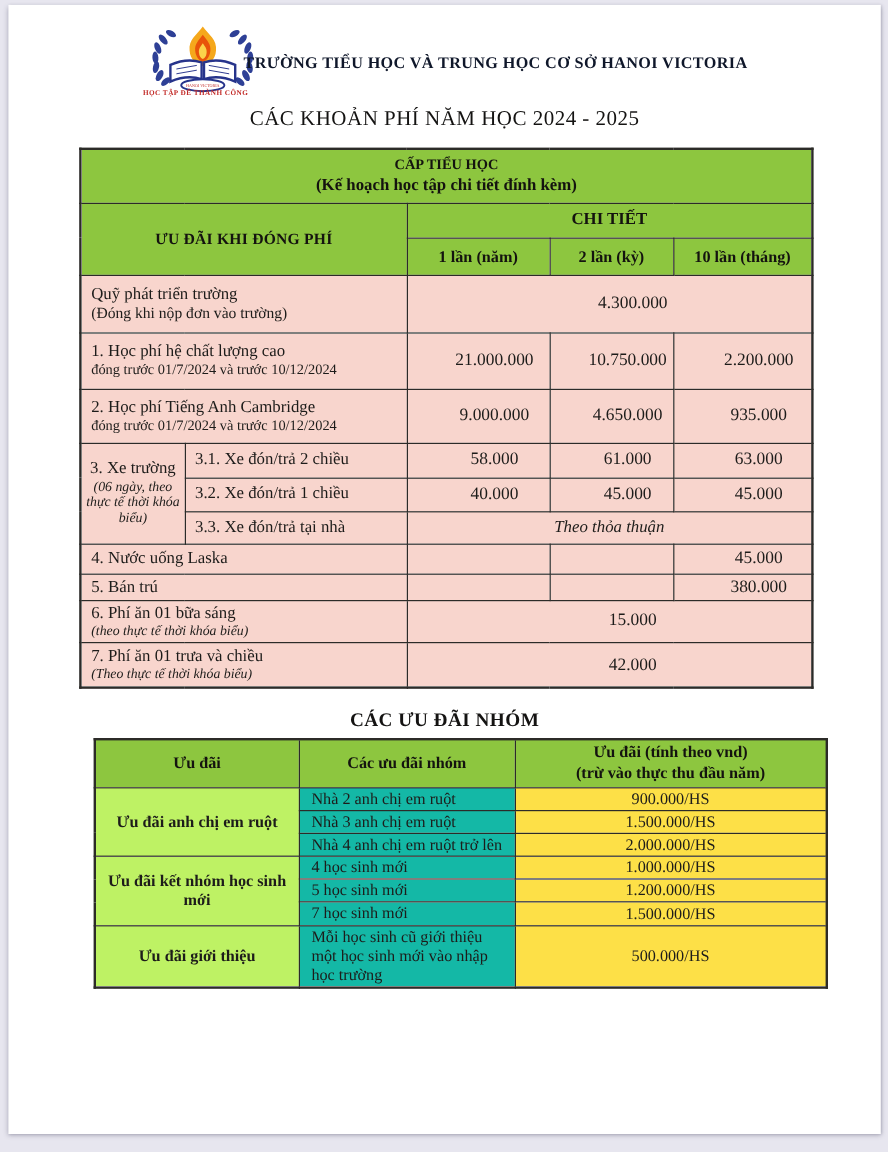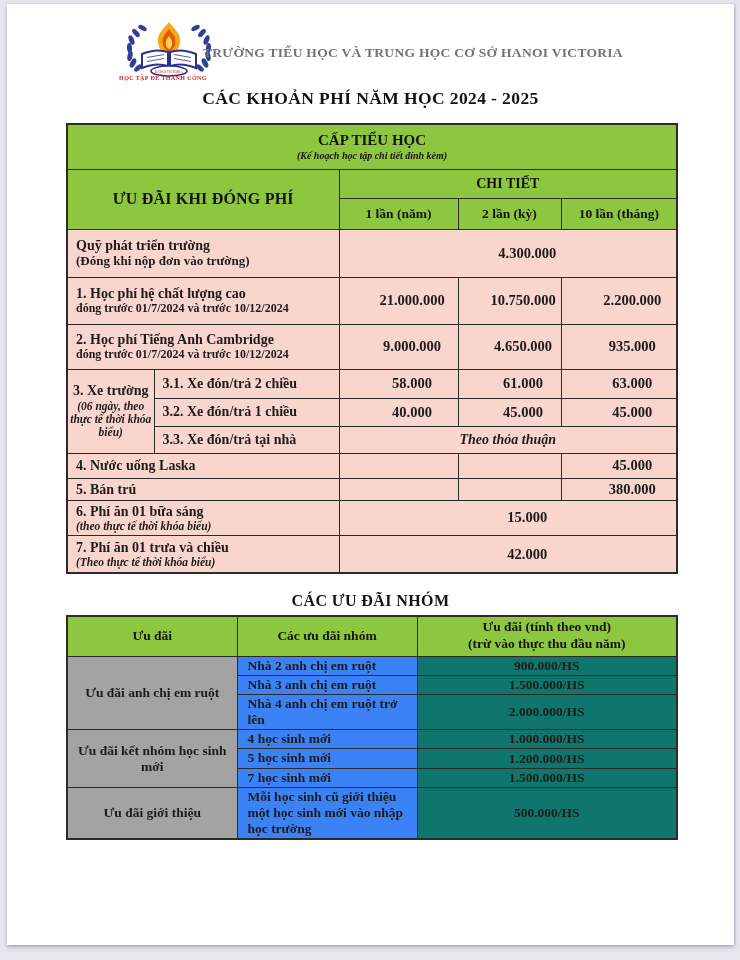--- a/index.html
+++ b/index.html
@@ -16,53 +16,53 @@
   }
   
   .logo-wrap{position:absolute;left:116px;top:17px;width:92px;height:56px;}
   .motto{
     position:absolute;left:100px;top:71px;width:112px;
     text-align:center;font-size:6px;font-weight:bold;color:#c22a27;
     letter-spacing:.4px;white-space:nowrap;
   }
   .school-name{
     position:absolute;left:196px;top:41px;width:420px;
-    font-size:13.5px;font-weight:bold;letter-spacing:.3px;color:#737373;
+    font-size:13.5px;font-weight:bold;letter-spacing:.3px;color:#0f172a;
   }
   .main-title{
     position:absolute;left:0;top:84px;width:727px;text-align:center;
-    font-size:17.5px;font-weight:bold;letter-spacing:.4px;color:#141312;
+    font-size:17.5px;font-weight:normal;letter-spacing:.4px;color:#141312;
   }
   
   table{border-collapse:collapse;table-layout:fixed;}
-  td{border:1.4px solid #2c2b28;vertical-align:middle;overflow:hidden;font-weight:bold;}
+  td{border:1.4px solid #2c2b28;vertical-align:middle;overflow:hidden;}
   .fee-table{position:absolute;left:59px;top:119px;width:610px;border:2px solid #2c2b28;}
-  .group-table{position:absolute;left:59px;top:611px;width:610px;border:2px solid #2c2b28;}
+  .group-table{position:absolute;left:71px;top:611px;width:610px;border:2px solid #2c2b28;}
   .green{background:#8dc63f;text-align:center;font-weight:bold;color:#14130f;}
   .pink{background:#f8d5cd;}
-  .tbl-title1{font-size:15px;line-height:1.3;}
-  .tbl-title2{font-size:10px;line-height:1.25;font-style:italic;}
-  .left-head{font-size:16px;letter-spacing:.2px;}
+  .tbl-title1{font-size:12px;line-height:1.3;}
+  .tbl-title2{font-size:14px;line-height:1.25;}
+  .left-head{font-size:13px;letter-spacing:.2px;}
   .detail-head{font-size:14px;margin-top:28px;}
   .sub-head{font-size:13.5px;margin-top:47px;}
   .lbl{font-size:14px;line-height:1.22;padding:2px 4px 2px 8px;text-align:left;}
   .note{font-size:12px;line-height:1.15;display:block;}
   .note-italic{font-size:11.5px;font-style:italic;line-height:1.15;display:block;}
   .num{font-size:14.5px;text-align:center;padding-left:28px;}
   .merged{font-size:14.5px;text-align:center;padding-left:40px;}
   .agreement{font-size:14px;font-style:italic;text-align:center;}
   .bus-cell{font-size:14px;text-align:center;line-height:1.2;padding:2px 2px;margin-top:40px;}
   .group-title{
     position:absolute;left:0;top:588px;width:727px;text-align:center;
     font-size:16px;font-weight:bold;letter-spacing:.4px;color:#141312;
   }
   .gh{font-size:13.5px;line-height:1.25;}
-  .gname{background:#a3a3a3;font-size:13.5px;font-weight:bold;text-align:center;padding:1px 2px;}
-  .gdesc{background:#3b82f6;font-size:13.5px;text-align:left;padding:1px 4px 1px 10px;line-height:1.2;}
-  .gval{background:#0f766e;font-size:13.5px;text-align:center;}
+  .gname{background:#bef264;font-size:13.5px;font-weight:bold;text-align:center;padding:1px 2px;}
+  .gdesc{background:#14b8a6;font-size:13.5px;text-align:left;padding:1px 4px 1px 10px;line-height:1.2;}
+  .gval{background:#fde047;font-size:13.5px;text-align:center;}
 </style>
 </head>
 <body>
 
 <div class="page">
 
   <div class="logo-wrap">
     <svg width="92" height="56" viewBox="0 0 92 56" xmlns="http://www.w3.org/2000/svg">
 
       <g fill="#2e4096">

